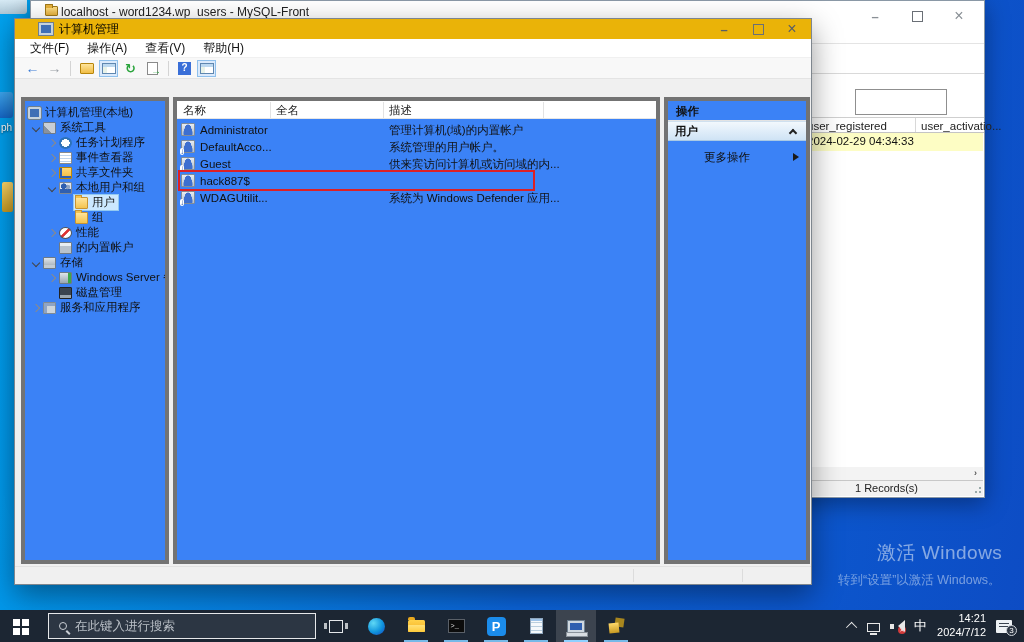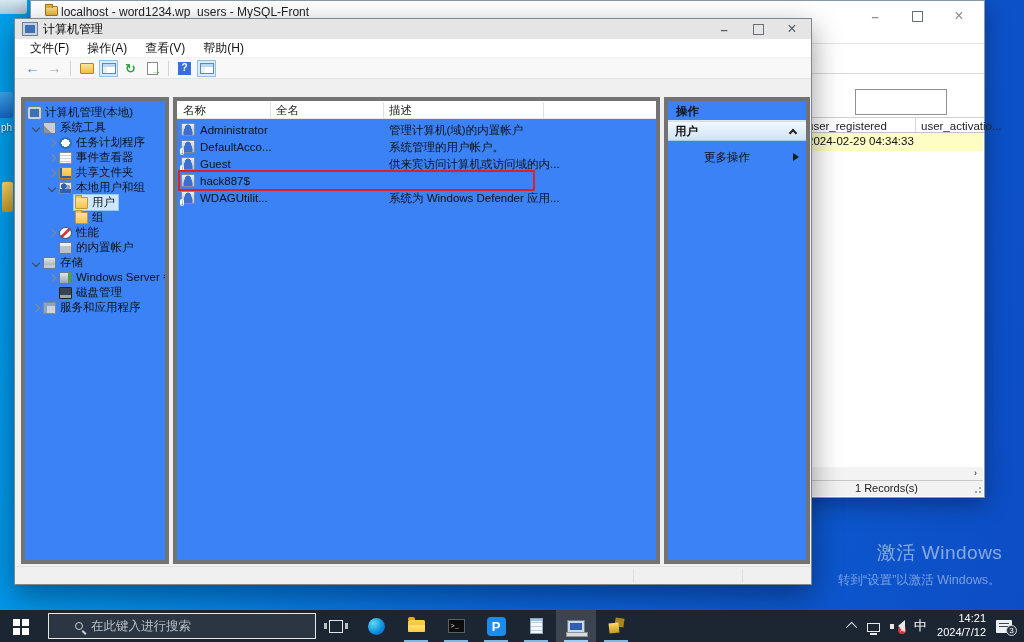--- a/index.html
+++ b/index.html
@@ -55,22 +55,22 @@
   .my-status { position:absolute; left:770px; right:1px; bottom:1px; height:16px; background:#f2f2f2;
                border-top:1px solid #c8c8c8; font-size:11px; color:#222; padding:1px 0 0 54px; }
   .my-grip { position:absolute; right:2px; bottom:3px; width:8px; height:8px;
              background:radial-gradient(circle at 75% 25%,#9aa 1px,transparent 1.2px),
                         radial-gradient(circle at 25% 75%,#9aa 1px,transparent 1.2px),
                         radial-gradient(circle at 75% 75%,#9aa 1px,transparent 1.2px); }
 
   
   #cm-win { position:absolute; left:14px; top:18px; width:798px; height:567px; background:#fff;
             border:1px solid #7e868e; box-shadow:0 10px 28px rgba(0,0,0,.4); }
-  .cm-titlebar { position:absolute; left:0; right:0; top:0; height:20px; background:#e5e5e5;
-                 display:flex; align-items:center; }
+  .cm-titlebar { position:absolute; left:0; right:0; top:0; height:20px; background:#eab308;
+                 display:flex; align-items:center;padding-left:16px; }
   .cm-title-icon { width:14px; height:12px; margin:0 6px 0 8px;
                    background:#3f6fb5; border:2px solid #c6d2dc; outline:1px solid #6e7f8f; }
   .cm-title-text { font-size:12px; color:#000; }
   .cm-caps { position:absolute; right:2px; top:1px; display:flex; }
   .cm-menubar { position:absolute; left:0; right:0; top:20px; height:19px; background:#fff;
                 display:flex; align-items:center; padding-left:6px; border-bottom:1px solid #f0f0f0; }
   .cm-menubar .mi { padding:0 9px; font-size:12px; color:#111; }
   .cm-toolbar { position:absolute; left:0; right:0; top:39px; height:21px; background:#f8f8f8;
                 display:flex; align-items:center; gap:3px; padding-left:8px; border-bottom:1px solid #e4e4e4; }
   .tbtn { width:19px; height:17px; display:flex; align-items:center; justify-content:center; }
@@ -177,21 +177,21 @@
   .tb-slot { width:40px; height:32px; display:flex; align-items:center; justify-content:center;
              position:relative; flex:none; }
   .tb-slot.running::after { content:""; position:absolute; left:8px; right:8px; bottom:0; height:2px;
                             background:#76b9e8; }
   .tb-slot.active-app { background:rgba(255,255,255,.14); }
   .tb-slot.active-app::after { background:#8fd0ff; }
   #start-btn { width:48px; }
   .winlogo { width:7px; height:7px; background:#fff; box-shadow:9px 0 0 #fff,0 9px 0 #fff,9px 9px 0 #fff;
              margin:-8px 8px 0 -8px; }
   #search-box { width:268px; height:26px; border:1.5px solid #e6e8ea; background:#2c3643;
-                display:flex; align-items:center; padding-left:26px; gap:8px; flex:none; }
+                display:flex; align-items:center; padding-left:10px; gap:8px; flex:none; }
   .mag { width:8px; height:8px; border:1.5px solid #c9ced4; border-radius:50%; position:relative; flex:none; }
   .mag::after { content:""; position:absolute; left:7px; top:7px; width:5px; height:1.5px;
                 background:#c9ced4; transform:rotate(45deg); transform-origin:0 0; }
   .search-txt { color:#b9bfc6; font-size:12.5px; }
   .ic-taskview { width:14px; height:13px; border:1.5px solid #e4e7ea; position:relative; }
   .ic-taskview::before,.ic-taskview::after { content:""; position:absolute; top:2px; width:3px; height:6px;
                 background:#e4e7ea; opacity:.8; }
   .ic-taskview::before { left:-6px; } .ic-taskview::after { right:-6px; }
   .ic-edge { width:17px; height:17px; border-radius:50%;
              background:radial-gradient(circle at 32% 30%,#5fd8f5,#0f94dd 55%,#1553c6 90%); }

